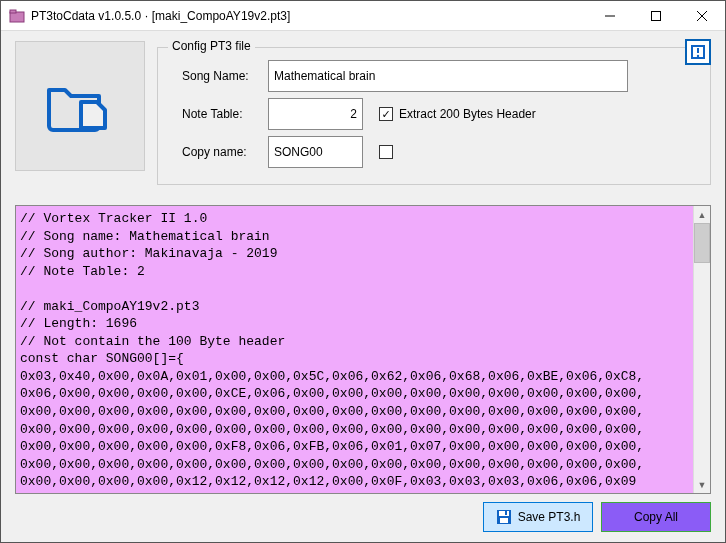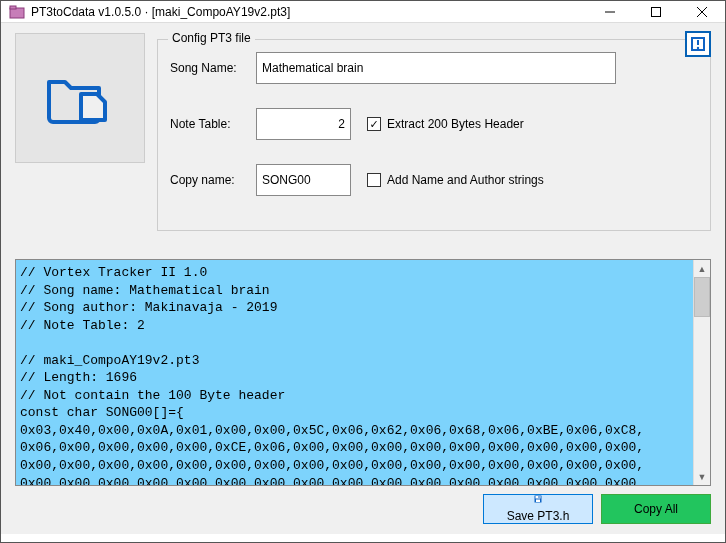--- a/index.html
+++ b/index.html
@@ -6,21 +6,21 @@
 body {
   font-family: "Segoe UI", Tahoma, sans-serif;
   font-size: 12px;
   background: #fff;
   width: 726px;
   height: 543px;
   overflow: hidden;
   border: 1px solid #555;
 }
 .titlebar {
-  height: 22px;
+  height: 30px;
   display: flex;
   align-items: center;
   padding-left: 8px;
   background: #fff;
   border-bottom: 1px solid #ddd;
 }
 .titlebar .app-icon {
   width: 16px; height: 16px;
   margin-right: 6px;
   display: inline-flex;
@@ -56,36 +56,36 @@
   background: #e5e5e5;
   border: 1px solid #ccc;
   display: flex;
   align-items: center;
   justify-content: center;
 }
 
 .fieldset {
   flex: 1;
   border: 1px solid #ccc;
-  padding: 12px 12px 10px 12px;
+  padding: 12px 12px 10px 24px;
   position: relative;
   margin-top: 6px;
 }
 .fieldset-legend {
   position: absolute;
   top: -9px;
   left: 10px;
   background: #f0f0f0;
   padding: 0 4px;
   font-size: 12px;
 }
 .form-row {
   display: flex;
   align-items: center;
-  margin-bottom: 24px;
+  margin-bottom: 6px;
   gap: 6px;
 }
 .form-row label.lbl {
   width: 80px;
   text-align: left;
 }
 .form-row input[type=text] {
   border: 1px solid #888;
   background: #fff;
   padding: 3px 5px;
@@ -121,22 +121,22 @@
   display: flex;
   align-items: center;
   justify-content: center;
   color: #0561b5;
   font-weight: bold;
   font-size: 15px;
 }
 
 .code-area {
   flex: 1;
-  margin-top: 28px;
-  background: #7dd3fc;
+  margin-top: 20px;
+  background: #f0abfc;
   border: 1px solid #888;
   position: relative;
   overflow: hidden;
 }
 .code-inner {
   font-family: "Courier New", monospace;
   font-size: 13px;
   white-space: pre;
   padding: 4px 4px;
   line-height: 1.35;
@@ -170,24 +170,23 @@
 }
 .btn {
   width: 110px;
   height: 30px;
   border: 1px solid #0078d7;
   display: flex;
   align-items: center;
   justify-content: center;
   gap: 6px;
   font-size: 12px;
-  flex-direction: column;
 }
 .btn.save { background: #cde8ff; }
-.btn.copy { background: #22c55e; border-color: #3da93d; }
+.btn.copy { background: #8b5cf6; border-color: #3da93d; }
 .disk-icon {
   width: 16px; height: 16px;
 }
 </style>
 </head>
 <body>
 
 <div class="titlebar">
   <span class="app-icon">
     <svg width="16" height="16" viewBox="0 0 16 16">
@@ -238,21 +237,20 @@
         <div class="cb-wrap" style="margin-left:10px">
           <span class="cb">✓</span>
           <span>Extract 200 Bytes Header</span>
         </div>
       </div>
       <div class="form-row">
         <label class="lbl">Copy name:</label>
         <input type="text" class="narrow2" value="SONG00" style="">
         <div class="cb-wrap" style="margin-left:10px">
           <span class="cb"></span>
-          <span>Add Name and Author strings</span>
         </div>
       </div>
     </div>
 
     <div class="info-btn">
       <svg width="14" height="14" viewBox="0 0 14 14">
         <rect x="1" y="1" width="12" height="12" fill="none" stroke="#0f63c4" stroke-width="2"></rect>
         <line x1="7" y1="3" x2="7" y2="8" stroke="#0f63c4" stroke-width="2"></line>
         <circle cx="7" cy="11" r="1.2" fill="#0f63c4"></circle>
       </svg>

